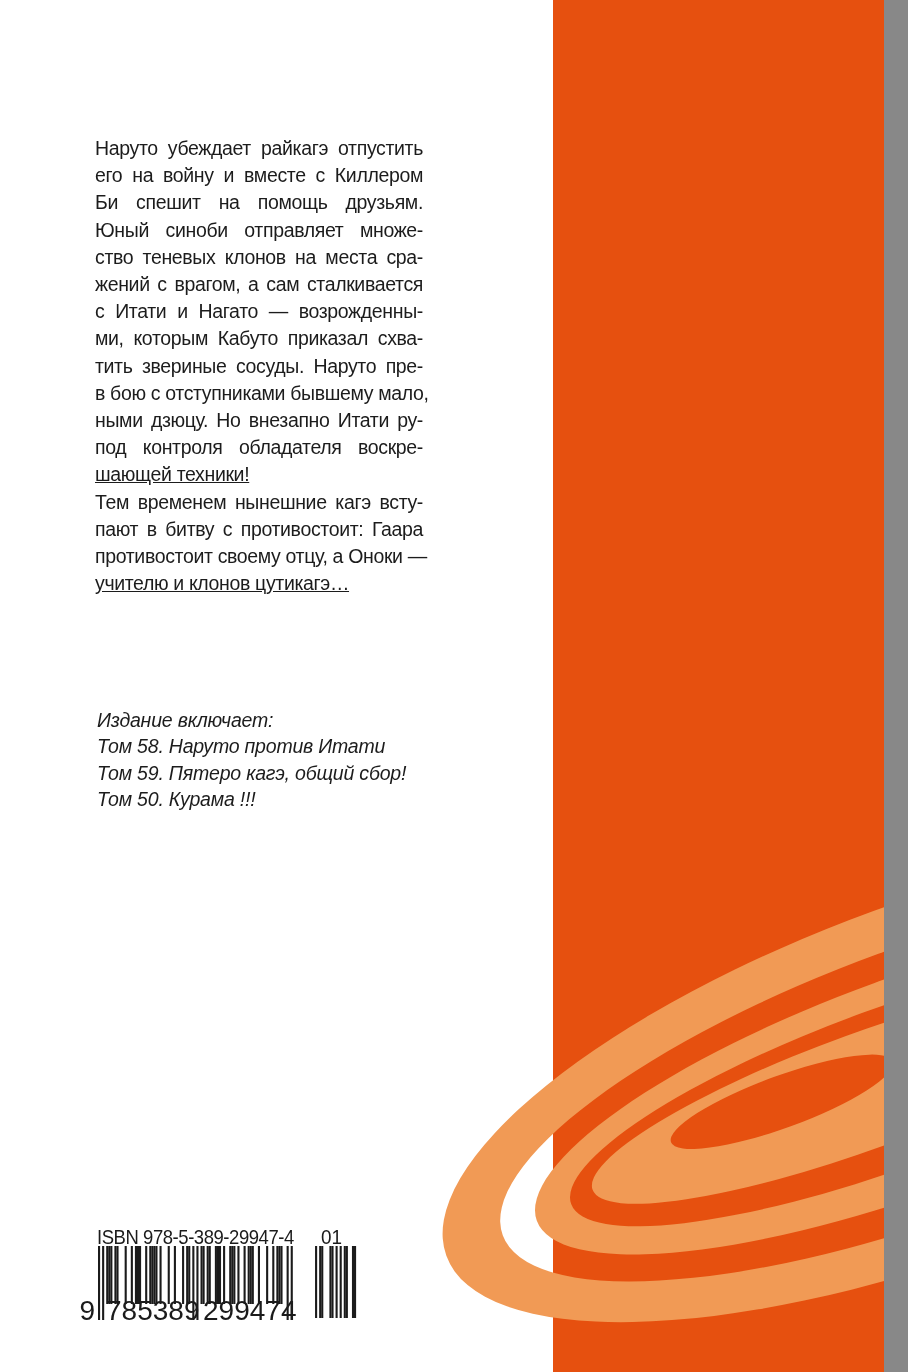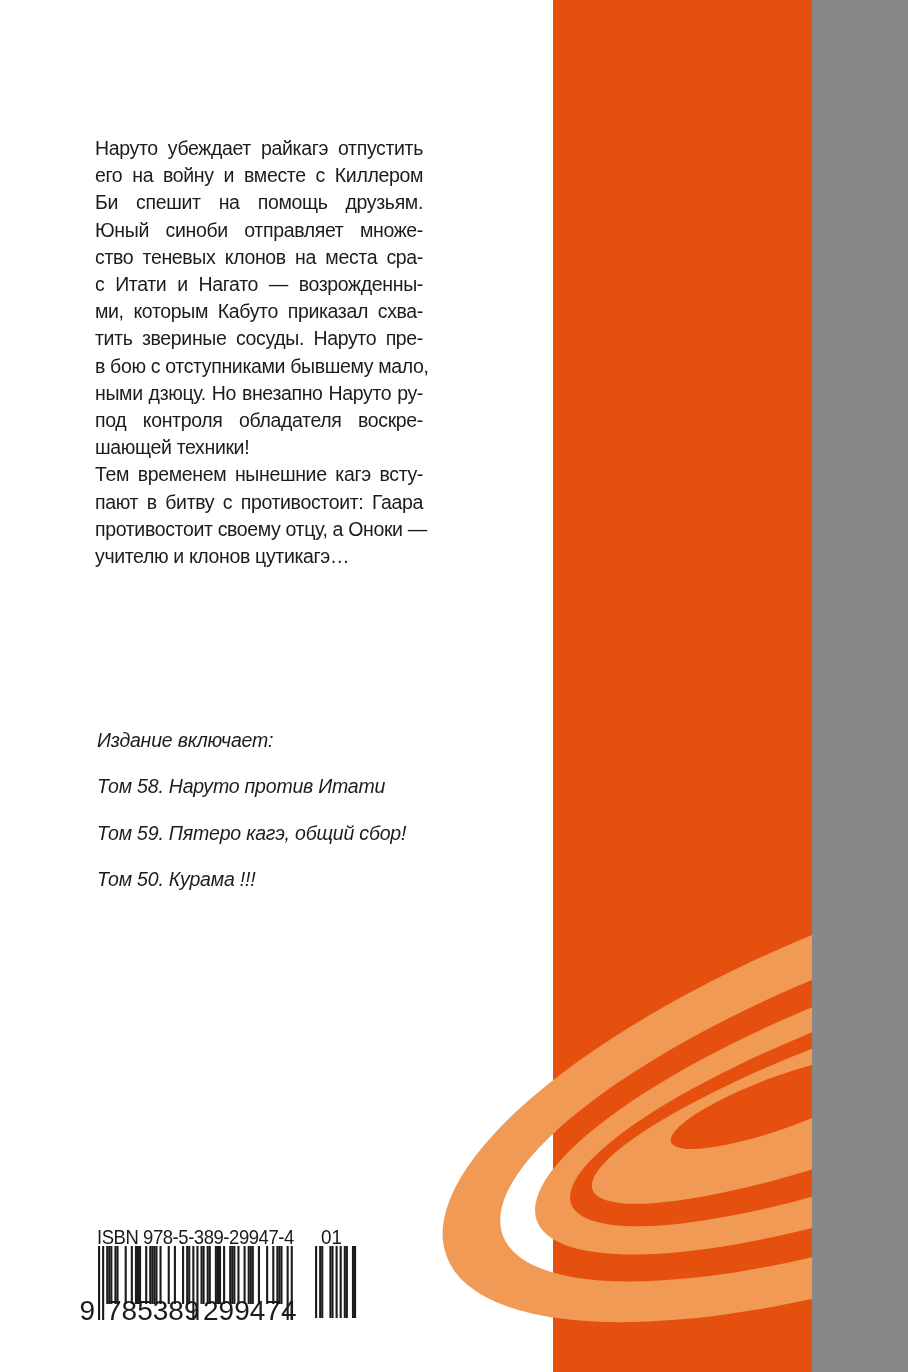--- a/index.html
+++ b/index.html
@@ -5,21 +5,21 @@
   :root{
     --panel:#e6500f;
     --swirl:#f19a55;
     --ink:#1c1c1c;
     --bar:#1b1b1b;
     --paper:#ffffff;
   }
   html,body{margin:0;padding:0;background:#888;}
   .page{
     position:relative;
-    width:812px;height:1372px;
+    width:884px;height:1372px;
     background:var(--paper);
     overflow:hidden;
     font-family:"Liberation Sans","DejaVu Sans",sans-serif;
     color:var(--ink);
   }
   .orange-panel{
     position:absolute;left:553px;top:0;width:355px;height:1372px;
     background:var(--panel);
   }
   .swirl-svg{
@@ -32,29 +32,30 @@
     font-size:19.5px;line-height:27.2px;
     letter-spacing:-0.35px;
   }
   .ann-line{
     text-align:justify;
     text-align-last:justify;
     white-space:nowrap;
   }
   .para .ann-line:last-child{
     text-align-last:left;
+    text-decoration:underline;
   }
   
   .volumes{
     position:absolute;left:97px;top:707px;width:340px;
     font-size:19.5px;line-height:26.3px;
     font-style:italic;
     letter-spacing:-0.2px;
   }
-  .vol-line{white-space:nowrap;margin-top:20px;}
+  .vol-line{white-space:nowrap;}
   
   .isbn-label{
     position:absolute;left:97px;top:1226px;
     font-size:21px;line-height:21px;letter-spacing:-0.5px;
     transform:scaleX(.88);transform-origin:left top;
     white-space:nowrap;color:var(--bar);
   }
   .addon-label{
     position:absolute;left:321px;top:1226px;
     font-size:21px;line-height:21px;letter-spacing:0px;
@@ -95,25 +96,26 @@
     </g>
   </svg>
 
   <div class="annotation">
     <div class="para">
         <div class="ann-line">Наруто убеждает райкагэ отпустить</div>
         <div class="ann-line">его на войну и вместе с Киллером</div>
         <div class="ann-line">Би спешит на помощь друзьям.</div>
         <div class="ann-line">Юный синоби отправляет множе-</div>
         <div class="ann-line">ство теневых клонов на места сра-</div>
+        <div class="ann-line">жений с врагом, а сам сталкивается</div>
         <div class="ann-line">с Итати и Нагато — возрожденны-</div>
         <div class="ann-line">ми, которым Кабуто приказал схва-</div>
         <div class="ann-line">тить звериные сосуды. Наруто пре-</div>
         <div class="ann-line">в бою с отступниками бывшему мало,</div>
-        <div class="ann-line">ными дзюцу. Но внезапно Наруто ру-</div>
+        <div class="ann-line">ными дзюцу. Но внезапно Итати ру-</div>
         <div class="ann-line">под контроля обладателя воскре-</div>
         <div class="ann-line">шающей техники!</div>
       </div>
     <div class="para">
         <div class="ann-line">Тем временем нынешние кагэ всту-</div>
         <div class="ann-line">пают в битву с противостоит: Гаара</div>
         <div class="ann-line">противостоит своему отцу, а Оноки —</div>
         <div class="ann-line">учителю и клонов цутикагэ…</div>
       </div>
   </div>

